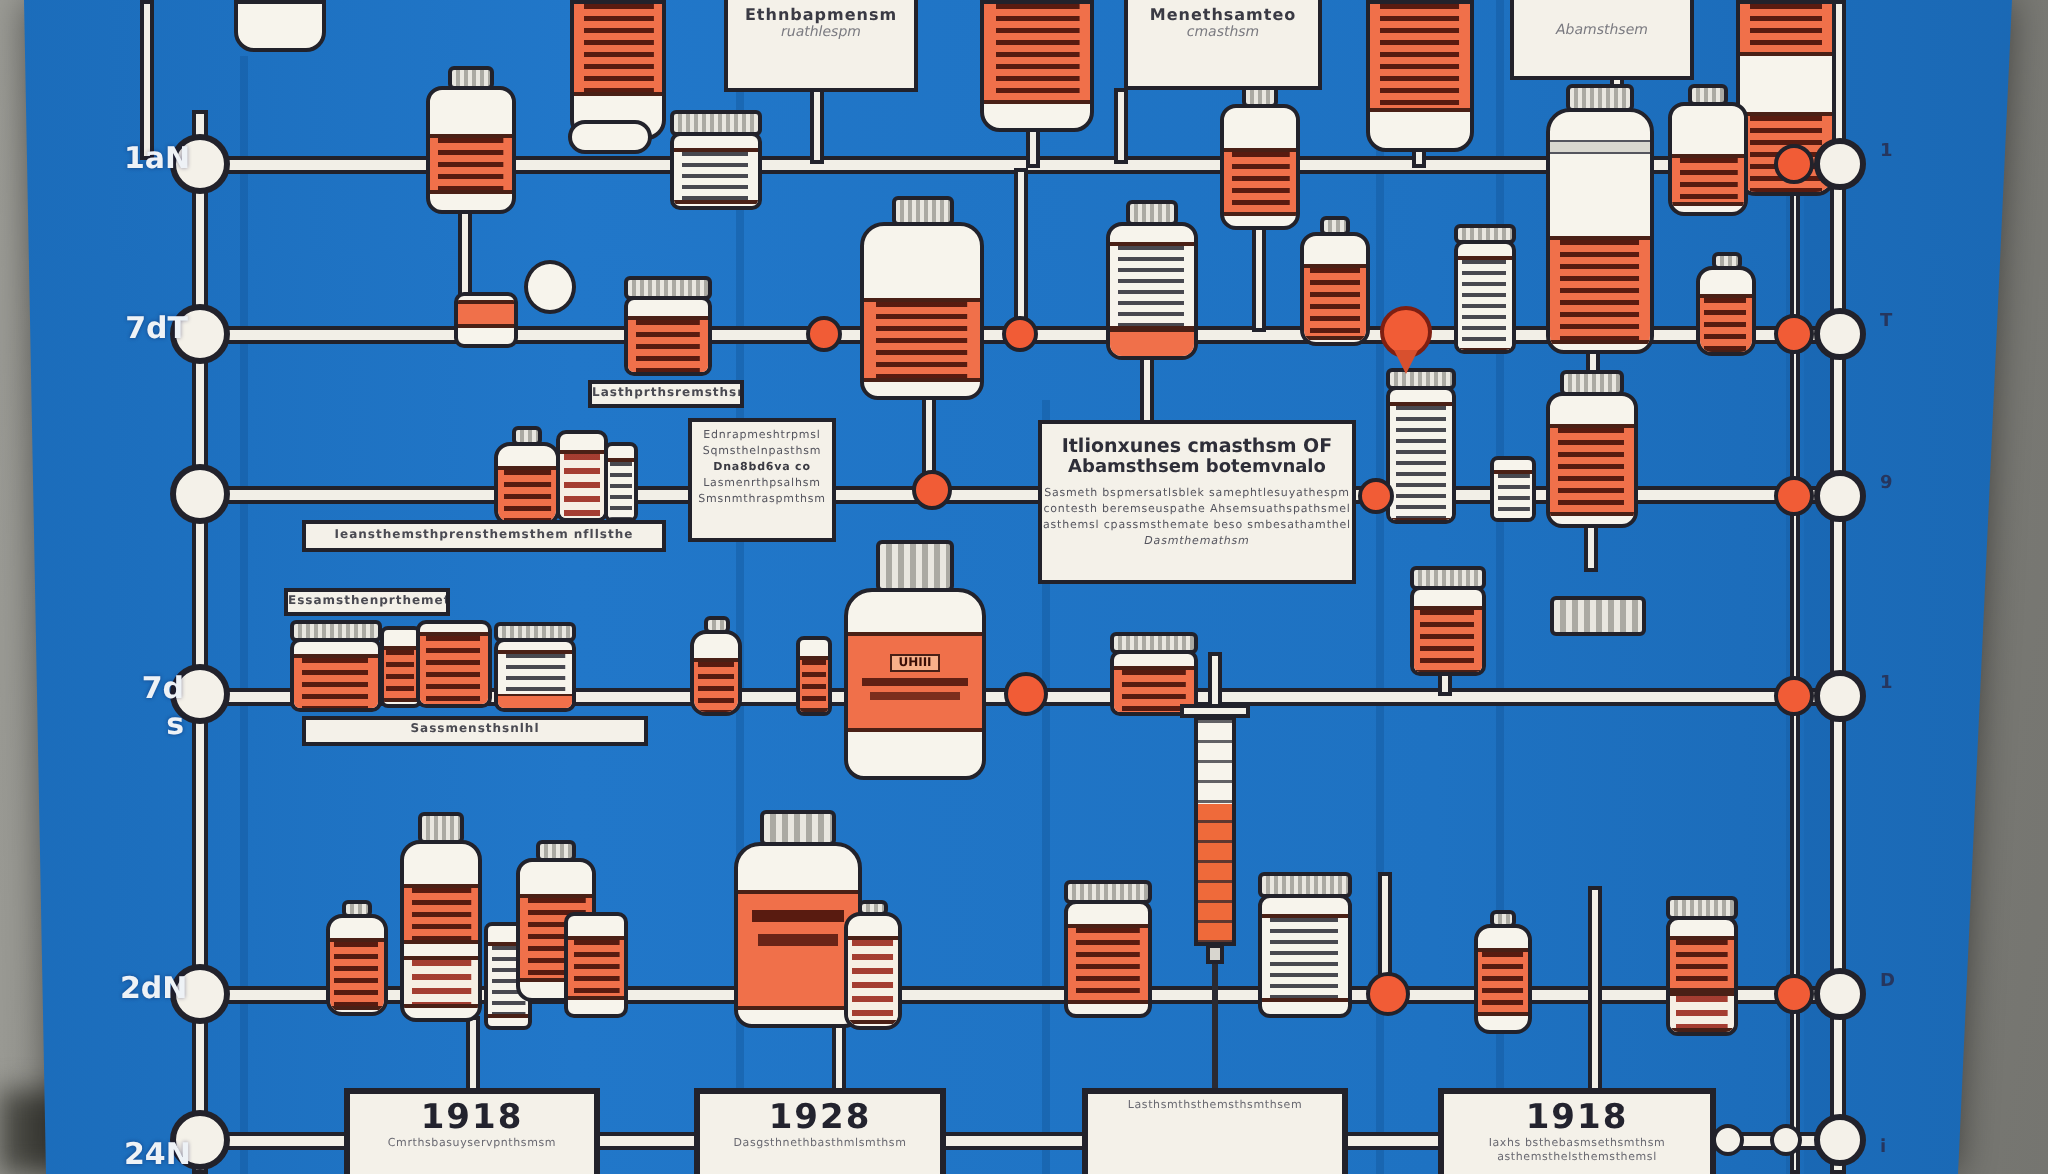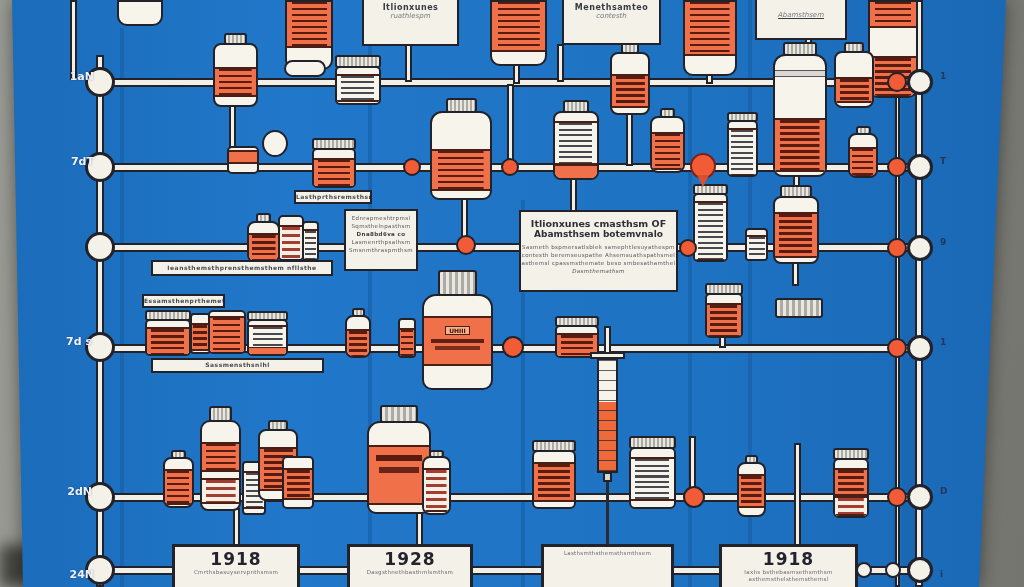--- a/index.html
+++ b/index.html
@@ -36,21 +36,21 @@
         color:#3a3a44;text-align:center;z-index:5;overflow:hidden;padding-top:3px;}
   .card .c1{font-size:8px;font-weight:bold;letter-spacing:.5px;}
   .card .c2{font-size:7px;color:#7a7a80;font-style:italic;}
   .card .tiny{font-size:5.5px;line-height:8px;color:#55555e;letter-spacing:.4px;}
   .capbar{position:absolute;background:#f4f1e9;border:2px solid #22222b;box-sizing:border-box;z-index:5;
           font-size:6px;color:#4a4a52;text-align:center;letter-spacing:.5px;overflow:hidden;line-height:9px;font-weight:bold;}
   .yearbox{position:absolute;background:#f4f1e9;border:3px solid #22222b;box-sizing:border-box;z-index:7;
            text-align:center;padding-top:3px;overflow:hidden;}
   .yearbox .yr{font-size:17px;font-weight:bold;color:#23232e;letter-spacing:1px;line-height:19px;}
   .yearbox .ys{font-size:5.5px;color:#6a6a72;letter-spacing:.3px;line-height:7px;}
-  .rowlab{position:absolute;color:#eef2f6;font-size:11px;font-weight:bold;width:32px;text-align:right;z-index:6;text-shadow:0 0 2px rgba(0,0,60,.4);}
+  .rowlab{position:absolute;color:#eef2f6;font-size:15px;font-weight:bold;width:32px;text-align:right;z-index:6;text-shadow:0 0 2px rgba(0,0,60,.4);}
   .rdigit{position:absolute;color:#26365e;font-size:9px;font-weight:bold;z-index:6;}
   .pin{position:absolute;z-index:6;}
   .pin .ball{width:26px;height:26px;border-radius:50%;background:#f15c36;border:2.5px solid #7e1f12;box-sizing:border-box;}
   .pin .tail{width:0;height:0;border-left:6px solid transparent;border-right:6px solid transparent;border-top:12px solid #d8502e;margin:-4px auto 0;}
   .capsule{position:absolute;background:#f7f4ec;border:2px solid #22222b;border-radius:9px;box-sizing:border-box;z-index:4;}
   .tablet{position:absolute;background:#f7f4ec;border:2px solid #22222b;border-radius:50%;box-sizing:border-box;z-index:4;}
   .syr{position:absolute;z-index:6;}
   .syr div{position:absolute;box-sizing:border-box;}
   .giantlab-l1{font-size:6px;color:#4a1208;text-align:center;font-weight:bold;letter-spacing:.5px;margin-top:3px;}
   .giantlab-l2{font-size:9px;color:#2e0c06;text-align:center;font-weight:bold;letter-spacing:.5px;
@@ -409,28 +409,28 @@
     <div style="left:0;top:26px;width:35px;height:7px;background:#f4f1e9;border:2px solid #22222b;"></div>
     <div style="left:7px;top:32px;width:21px;height:115px;background:#f7f4ec;border:2px solid #22222b;overflow:hidden;">
       <div style="position:absolute;left:0;right:0;top:42px;bottom:0;background:#ef6a3a;"></div>
       <div style="position:absolute;inset:0;background:repeating-linear-gradient(180deg,rgba(34,34,43,.7) 0 1.5px,rgba(0,0,0,0) 1.5px 10px);"></div>
     </div>
     <div style="left:13px;top:146px;width:9px;height:10px;background:#d8d6cf;border:2px solid #22222b;"></div>
     <div style="left:16px;top:156px;width:2.5px;height:62px;background:#2a2a32;"></div>
   </div>
 
   <div class="card" style="left:362px;top:0;width:97px;height:46px;border-top:none;">
-    <div class="c1">Itlionxunes</div>
+    <div class="c1">Ethnbapmensm</div>
     <div class="c2">ruathlespm</div>
   </div>
   <div class="card" style="left:562px;top:0;width:99px;height:45px;border-top:none;">
     <div class="c1">Menethsamteo</div>
-    <div class="c2">contesth</div>
-  </div>
-  <div class="card" style="left:755px;top:0;width:92px;height:40px;border-top:none;text-decoration:underline;">
+    <div class="c2">cmasthsm</div>
+  </div>
+  <div class="card" style="left:755px;top:0;width:92px;height:40px;border-top:none;">
     <div class="c2" style="margin-top:8px;">Abamsthsem</div>
   </div>
   <div class="card" style="left:344px;top:209px;width:74px;height:62px;">
     <div class="tiny">Ednrapmeshtrpmsl</div>
     <div class="tiny">Sqmsthelnpasthsm</div>
     <div class="tiny" style="font-weight:bold;color:#3a3a42;">Dna8bd6va co</div>
     <div class="tiny">Lasmenrthpsalhsm</div>
     <div class="tiny">Smsnmthraspmthsm</div>
   </div>
   <div class="card" style="left:519px;top:210px;width:159px;height:82px;padding-top:6px;">

